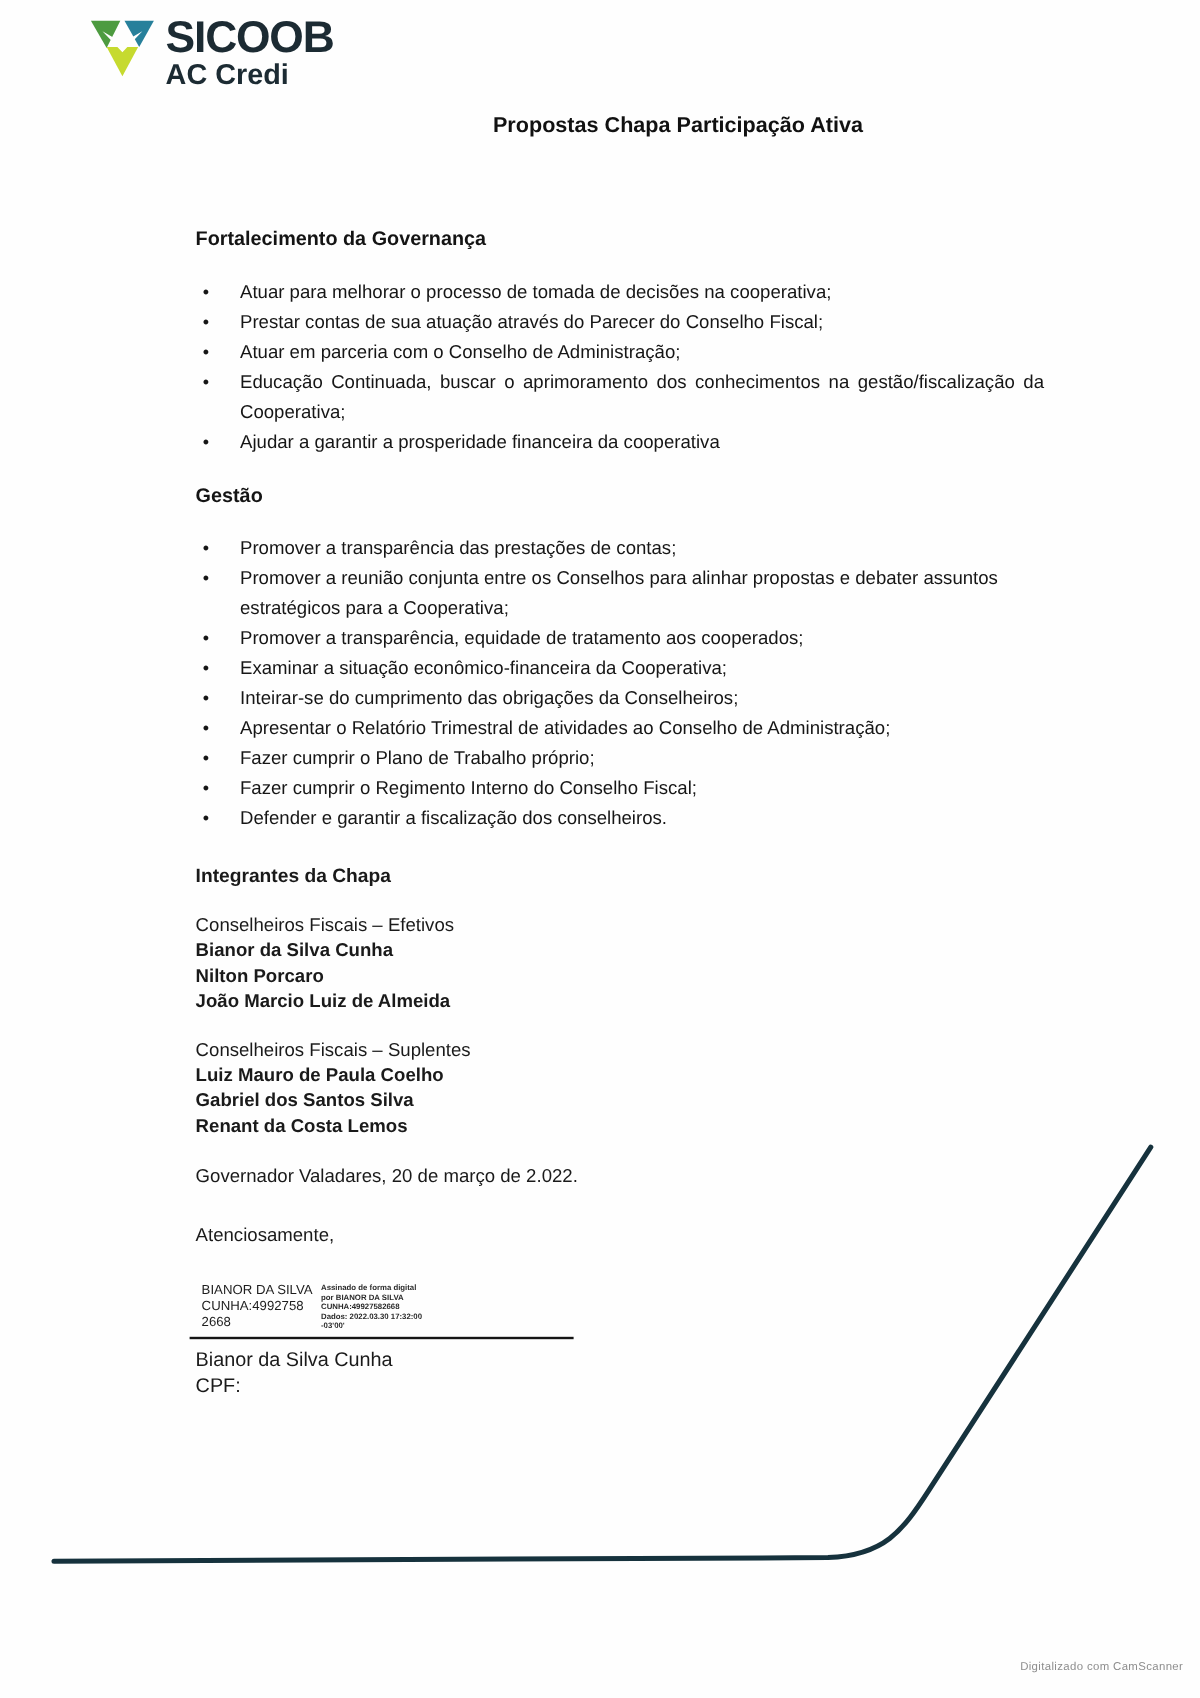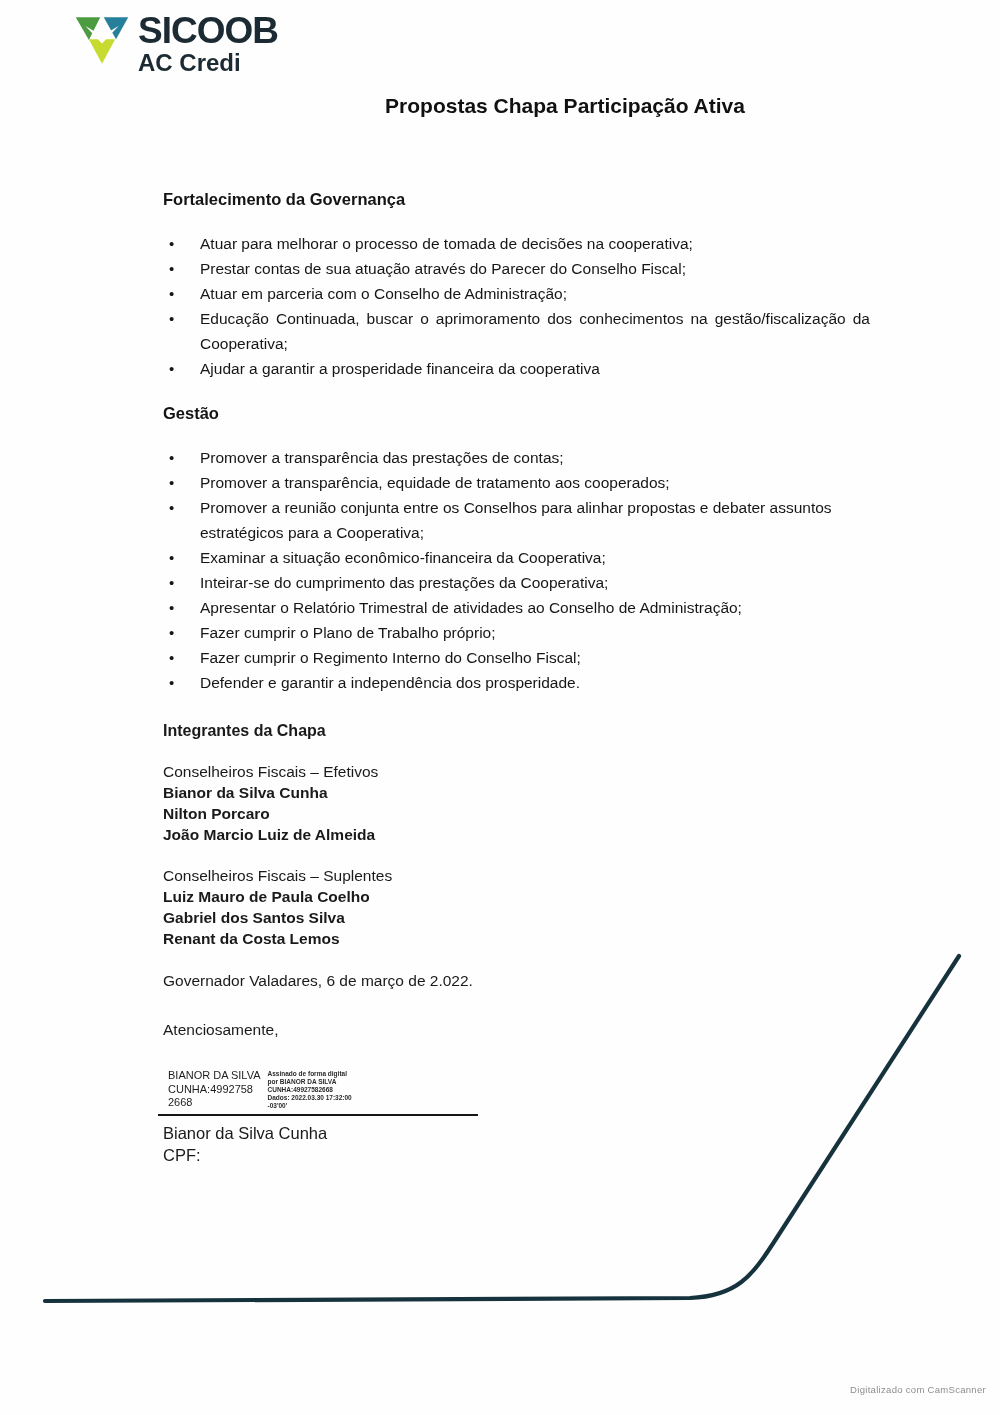--- a/index.html
+++ b/index.html
@@ -27,21 +27,21 @@
     color:#1c2b33;
   }
   .logo-sub{
     font-size:24px;font-weight:bold;color:#1c2b33;
     margin-top:2px;margin-right:2px;letter-spacing:0;
   }
   
   .doc-title{
     position:absolute;left:130px;right:0;top:94px;
     text-align:center;
-    font-size:21px;font-weight:bold;color:#111;
+    font-size:18px;font-weight:bold;color:#111;
   }
   
   .content{
     position:absolute;left:163px;top:189px;width:707px;
     font-size:15.5px;
   }
   .sec-heading{
     font-size:16.5px;font-weight:bold;color:#141414;
     margin:0;line-height:20px;
   }
@@ -124,47 +124,47 @@
       <li>Atuar para melhorar o processo de tomada de decisões na cooperativa;</li>
       <li>Prestar contas de sua atuação através do Parecer do Conselho Fiscal;</li>
       <li>Atuar em parceria com o Conselho de Administração;</li>
       <li class="justify">Educação Continuada, buscar o aprimoramento dos conhecimentos na gestão/fiscalização da Cooperativa;</li>
       <li>Ajudar a garantir a prosperidade financeira da cooperativa</li>
     </ul>
 
     <h2 class="sec-heading gap-top">Gestão</h2>
     <ul class="bullets">
       <li>Promover a transparência das prestações de contas;</li>
+      <li>Promover a reunião conjunta entre os Conselhos para alinhar propostas e debater assuntos estratégicos para a Cooperativa;</li>
       <li>Promover a transparência, equidade de tratamento aos cooperados;</li>
-      <li>Promover a reunião conjunta entre os Conselhos para alinhar propostas e debater assuntos estratégicos para a Cooperativa;</li>
       <li>Examinar a situação econômico-financeira da Cooperativa;</li>
-      <li>Inteirar-se do cumprimento das prestações da Cooperativa;</li>
+      <li>Inteirar-se do cumprimento das obrigações da Conselheiros;</li>
       <li>Apresentar o Relatório Trimestral de atividades ao Conselho de Administração;</li>
       <li>Fazer cumprir o Plano de Trabalho próprio;</li>
       <li>Fazer cumprir o Regimento Interno do Conselho Fiscal;</li>
-      <li>Defender e garantir a independência dos prosperidade.</li>
+      <li>Defender e garantir a fiscalização dos conselheiros.</li>
     </ul>
 
     <div class="members-heading">Integrantes da Chapa</div>
 
     <div class="group">
       <div class="group-label">Conselheiros Fiscais – Efetivos</div>
       <div class="name">Bianor da Silva Cunha</div>
       <div class="name">Nilton Porcaro</div>
       <div class="name">João Marcio Luiz de Almeida</div>
     </div>
 
     <div class="group">
       <div class="group-label">Conselheiros Fiscais – Suplentes</div>
       <div class="name">Luiz Mauro de Paula Coelho</div>
       <div class="name">Gabriel dos Santos Silva</div>
       <div class="name">Renant da Costa Lemos</div>
     </div>
 
-    <div class="place-date">Governador Valadares, 6 de março de 2.022.</div>
+    <div class="place-date">Governador Valadares, 20 de março de 2.022.</div>
     <div class="salutation">Atenciosamente,</div>
 
     <div class="stamp">
       <div class="stamp-left">BIANOR DA SILVA
 CUNHA:4992758
 2668</div>
       <div class="stamp-right">Assinado de forma digital
 por BIANOR DA SILVA
 CUNHA:49927582668
 Dados: 2022.03.30 17:32:00

